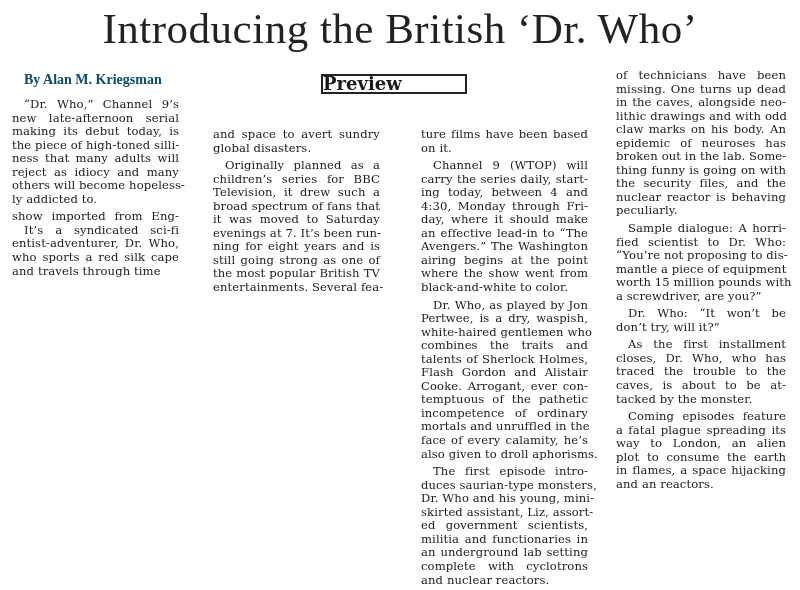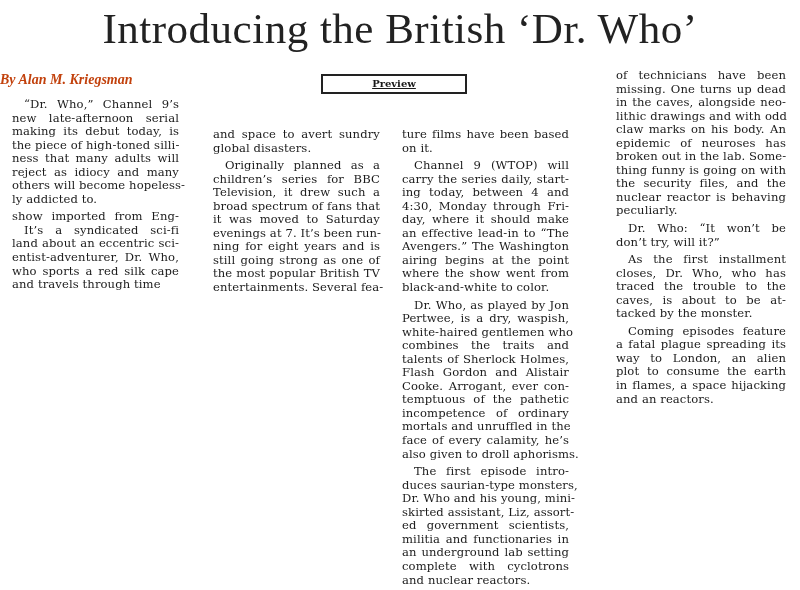--- a/index.html
+++ b/index.html
@@ -7,28 +7,28 @@
     width: 800px; height: 590px; background: #ffffff; overflow: hidden;
     position: relative; color: #1a1a1a;
     font-family: "DejaVu Serif", "Liberation Serif", serif;
   }
   .headline {
     position: absolute; left: 0; top: 4px; width: 800px; text-align: center;
     font-family: "Liberation Serif", "DejaVu Serif", serif;
     font-size: 43px; letter-spacing: 0.5px; color: #222; margin: 0; font-weight: normal;
   }
   .byline {
-    position: absolute; left: 0; top: 72px;
-    font-family: "Liberation Serif", serif; font-style: italic; font-weight: bold;
-    font-size: 14px; color: #c2410c;
+    position: absolute; left: 24px; top: 72px;
+    font-family: "Liberation Serif", serif; font-weight: bold;
+    font-size: 14px; color: #0c4a6e;
   }
   .preview-box {
     position: absolute; left: 321px; top: 74px; width: 146px; height: 20px;
-    border: 2px solid #222; box-sizing: border-box; text-align: center;
-    font-family: "DejaVu Serif", serif; font-weight: bold; font-size: 10px; line-height: 16px; text-decoration: underline;
+    border: 2px solid #222; box-sizing: border-box; 
+    font-family: "DejaVu Serif", serif; font-weight: bold; font-size: 18px; line-height: 16px;
   }
   .col { position: absolute; }
   .line {
     display: block; height: 13.55px; line-height: 13.55px;
     font-size: 11.6px; white-space: nowrap; text-align: justify; text-align-last: justify;
     letter-spacing: 0.1px;
   }
   .line.last { text-align-last: left; }
   .line.indent { padding-left: 12px; }
   .para + .para { margin-top: 4px; }
@@ -47,21 +47,20 @@
       <span class="line">making its debut today, is</span>
       <span class="line">the piece of high-toned silli-</span>
       <span class="line">ness that many adults will</span>
       <span class="line">reject as idiocy and many</span>
       <span class="line">others will become hopeless-</span>
       <span class="line last">ly addicted to.</span>
     </div>
     <div class="para">
       <span class="line">show imported from Eng-</span>
       <span class="line indent">It’s a syndicated sci-fi</span>
-      <span class="line">land about an eccentric sci-</span>
       <span class="line">entist-adventurer, Dr. Who,</span>
       <span class="line">who sports a red silk cape</span>
       <span class="line last">and travels through time</span>
     </div>
   </div>
 <div class="col" style="left:213px; top:128px; width:167px;">
     <div class="para">
       <span class="line">and space to avert sundry</span>
       <span class="line last">global disasters.</span>
     </div>
@@ -71,21 +70,21 @@
       <span class="line">Television, it drew such a</span>
       <span class="line">broad spectrum of fans that</span>
       <span class="line">it was moved to Saturday</span>
       <span class="line">evenings at 7. It’s been run-</span>
       <span class="line">ning for eight years and is</span>
       <span class="line">still going strong as one of</span>
       <span class="line">the most popular British TV</span>
       <span class="line last">entertainments. Several fea-</span>
     </div>
   </div>
-<div class="col" style="left:402px; top:128px; width:167px;">
+<div class="col" style="left:421px; top:128px; width:167px;">
     <div class="para">
       <span class="line">ture films have been based</span>
       <span class="line last">on it.</span>
     </div>
     <div class="para">
       <span class="line indent">Channel 9 (WTOP) will</span>
       <span class="line">carry the series daily, start-</span>
       <span class="line">ing today, between 4 and</span>
       <span class="line">4:30, Monday through Fri-</span>
       <span class="line">day, where it should make</span>
@@ -129,20 +128,28 @@
       <span class="line">lithic drawings and with odd</span>
       <span class="line">claw marks on his body. An</span>
       <span class="line">epidemic of neuroses has</span>
       <span class="line">broken out in the lab. Some-</span>
       <span class="line">thing funny is going on with</span>
       <span class="line">the security files, and the</span>
       <span class="line">nuclear reactor is behaving</span>
       <span class="line last">peculiarly.</span>
     </div>
     <div class="para">
+      <span class="line indent">Sample dialogue: A horri-</span>
+      <span class="line">fied scientist to Dr. Who:</span>
+      <span class="line">“You’re not proposing to dis-</span>
+      <span class="line">mantle a piece of equipment</span>
+      <span class="line">worth 15 million pounds with</span>
+      <span class="line last">a screwdriver, are you?”</span>
+    </div>
+    <div class="para">
       <span class="line indent">Dr. Who: “It won’t be</span>
       <span class="line last">don’t try, will it?”</span>
     </div>
     <div class="para">
       <span class="line indent">As the first installment</span>
       <span class="line">closes, Dr. Who, who has</span>
       <span class="line">traced the trouble to the</span>
       <span class="line">caves, is about to be at-</span>
       <span class="line last">tacked by the monster.</span>
     </div>

